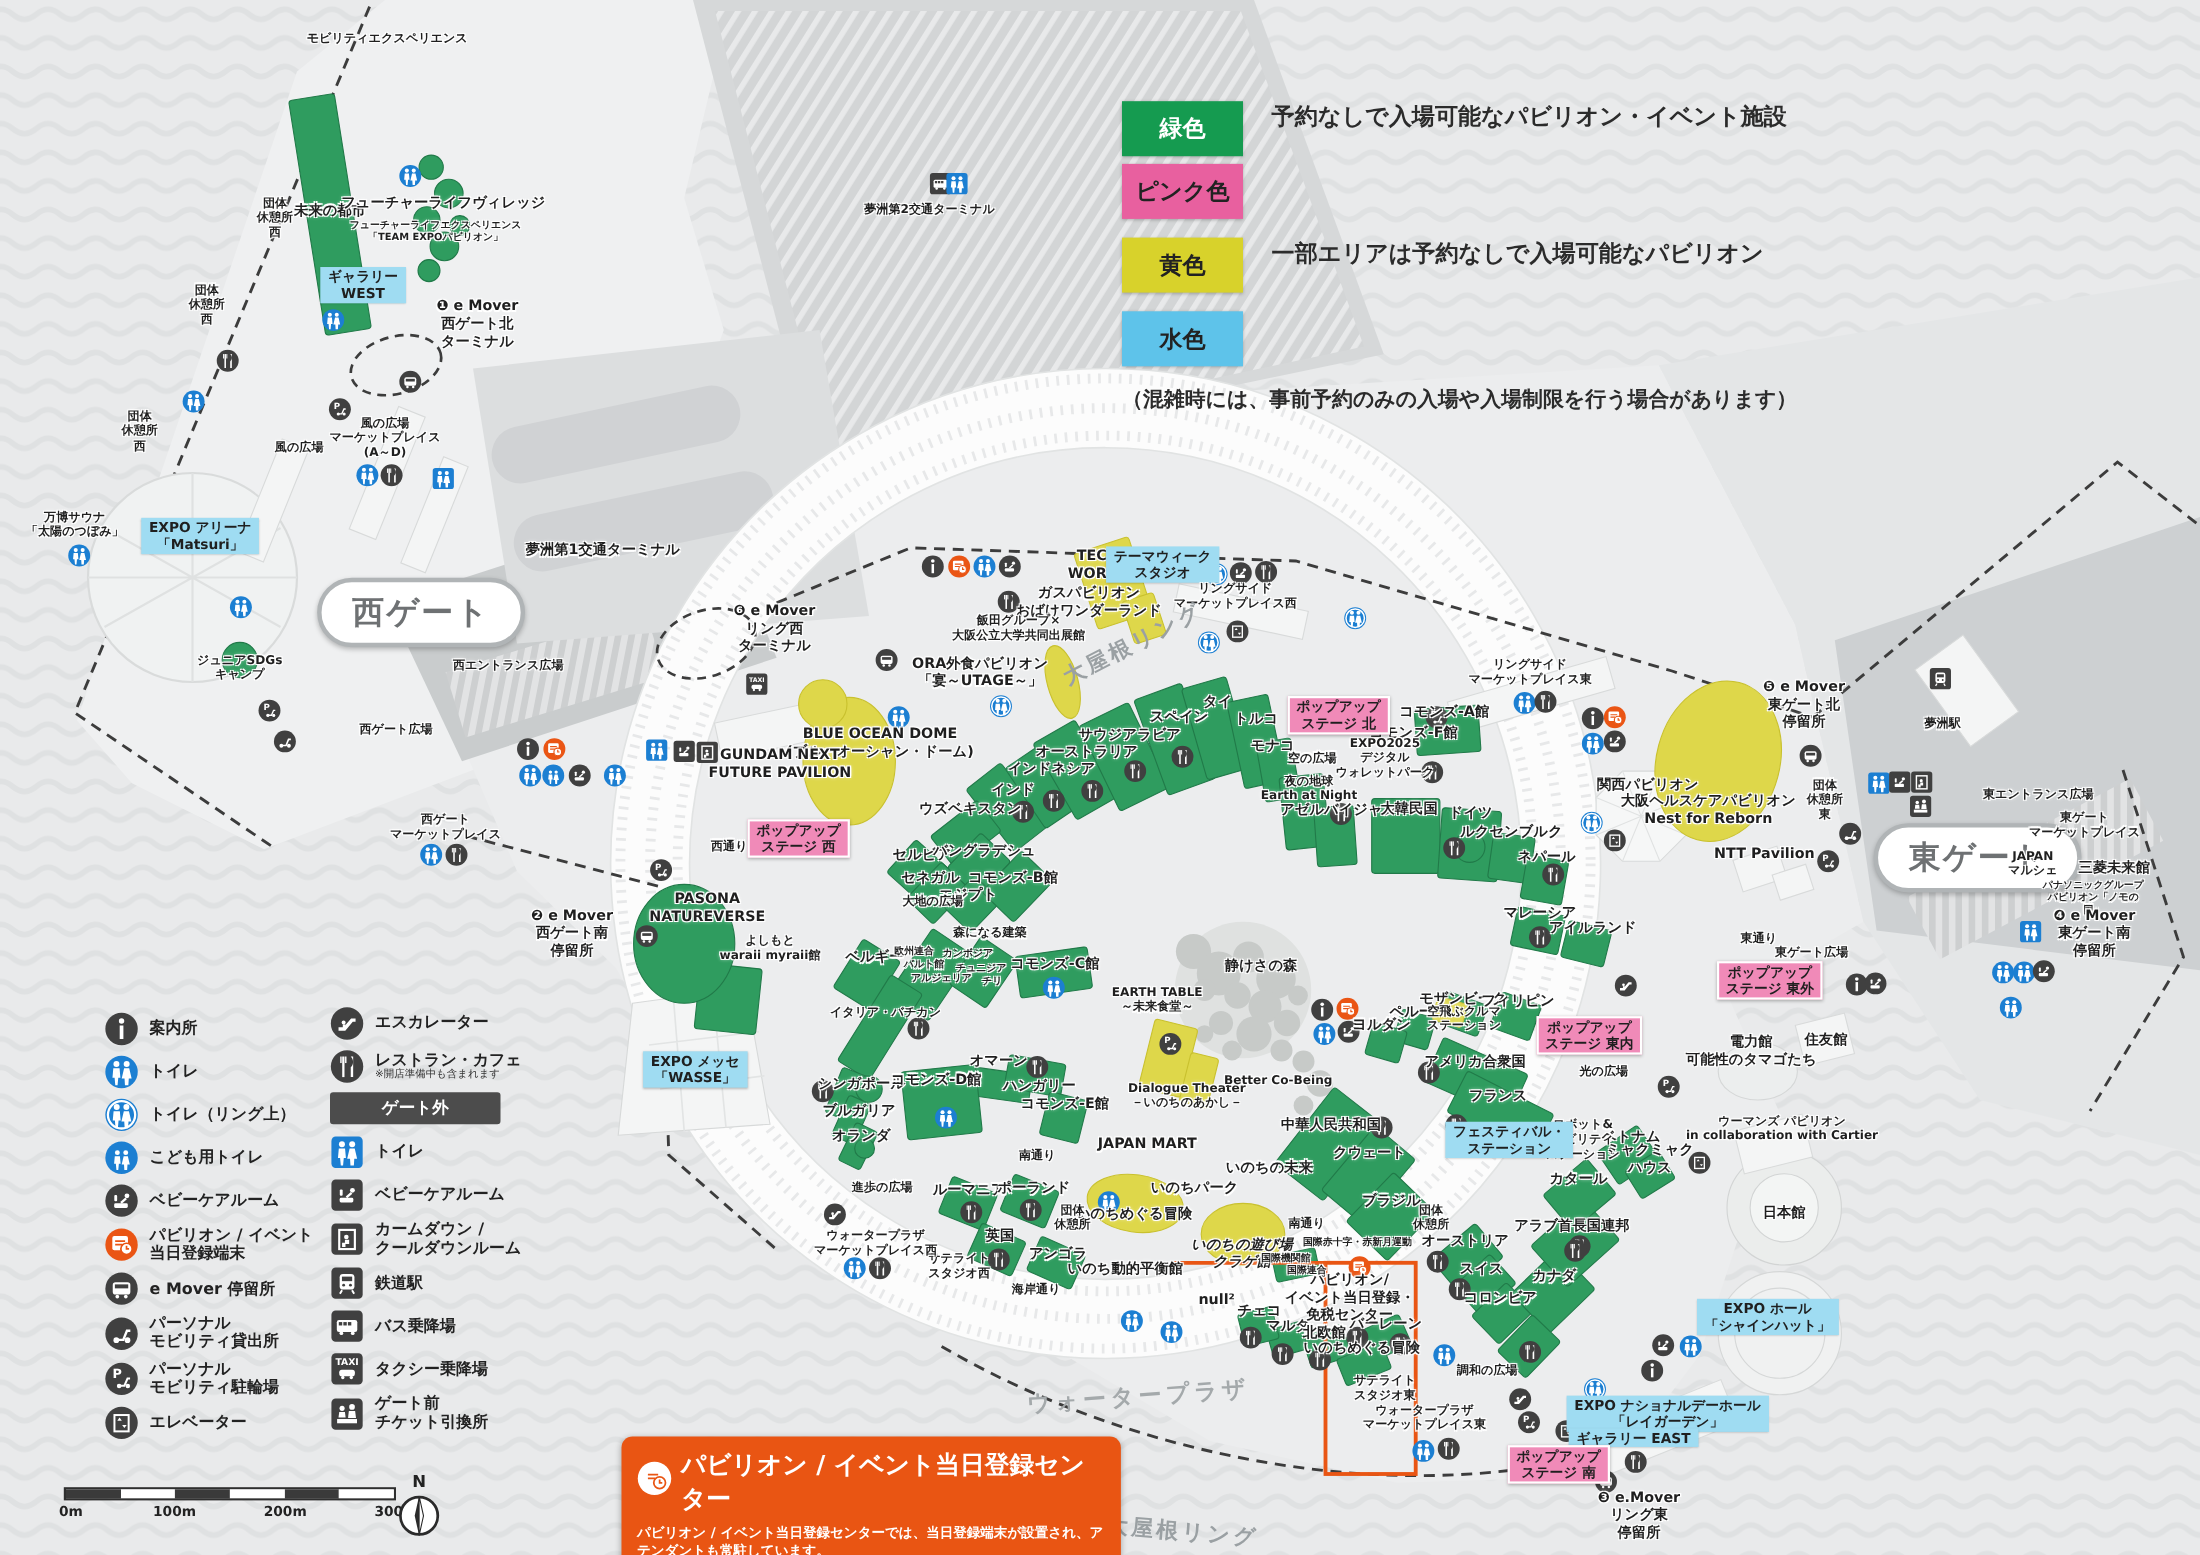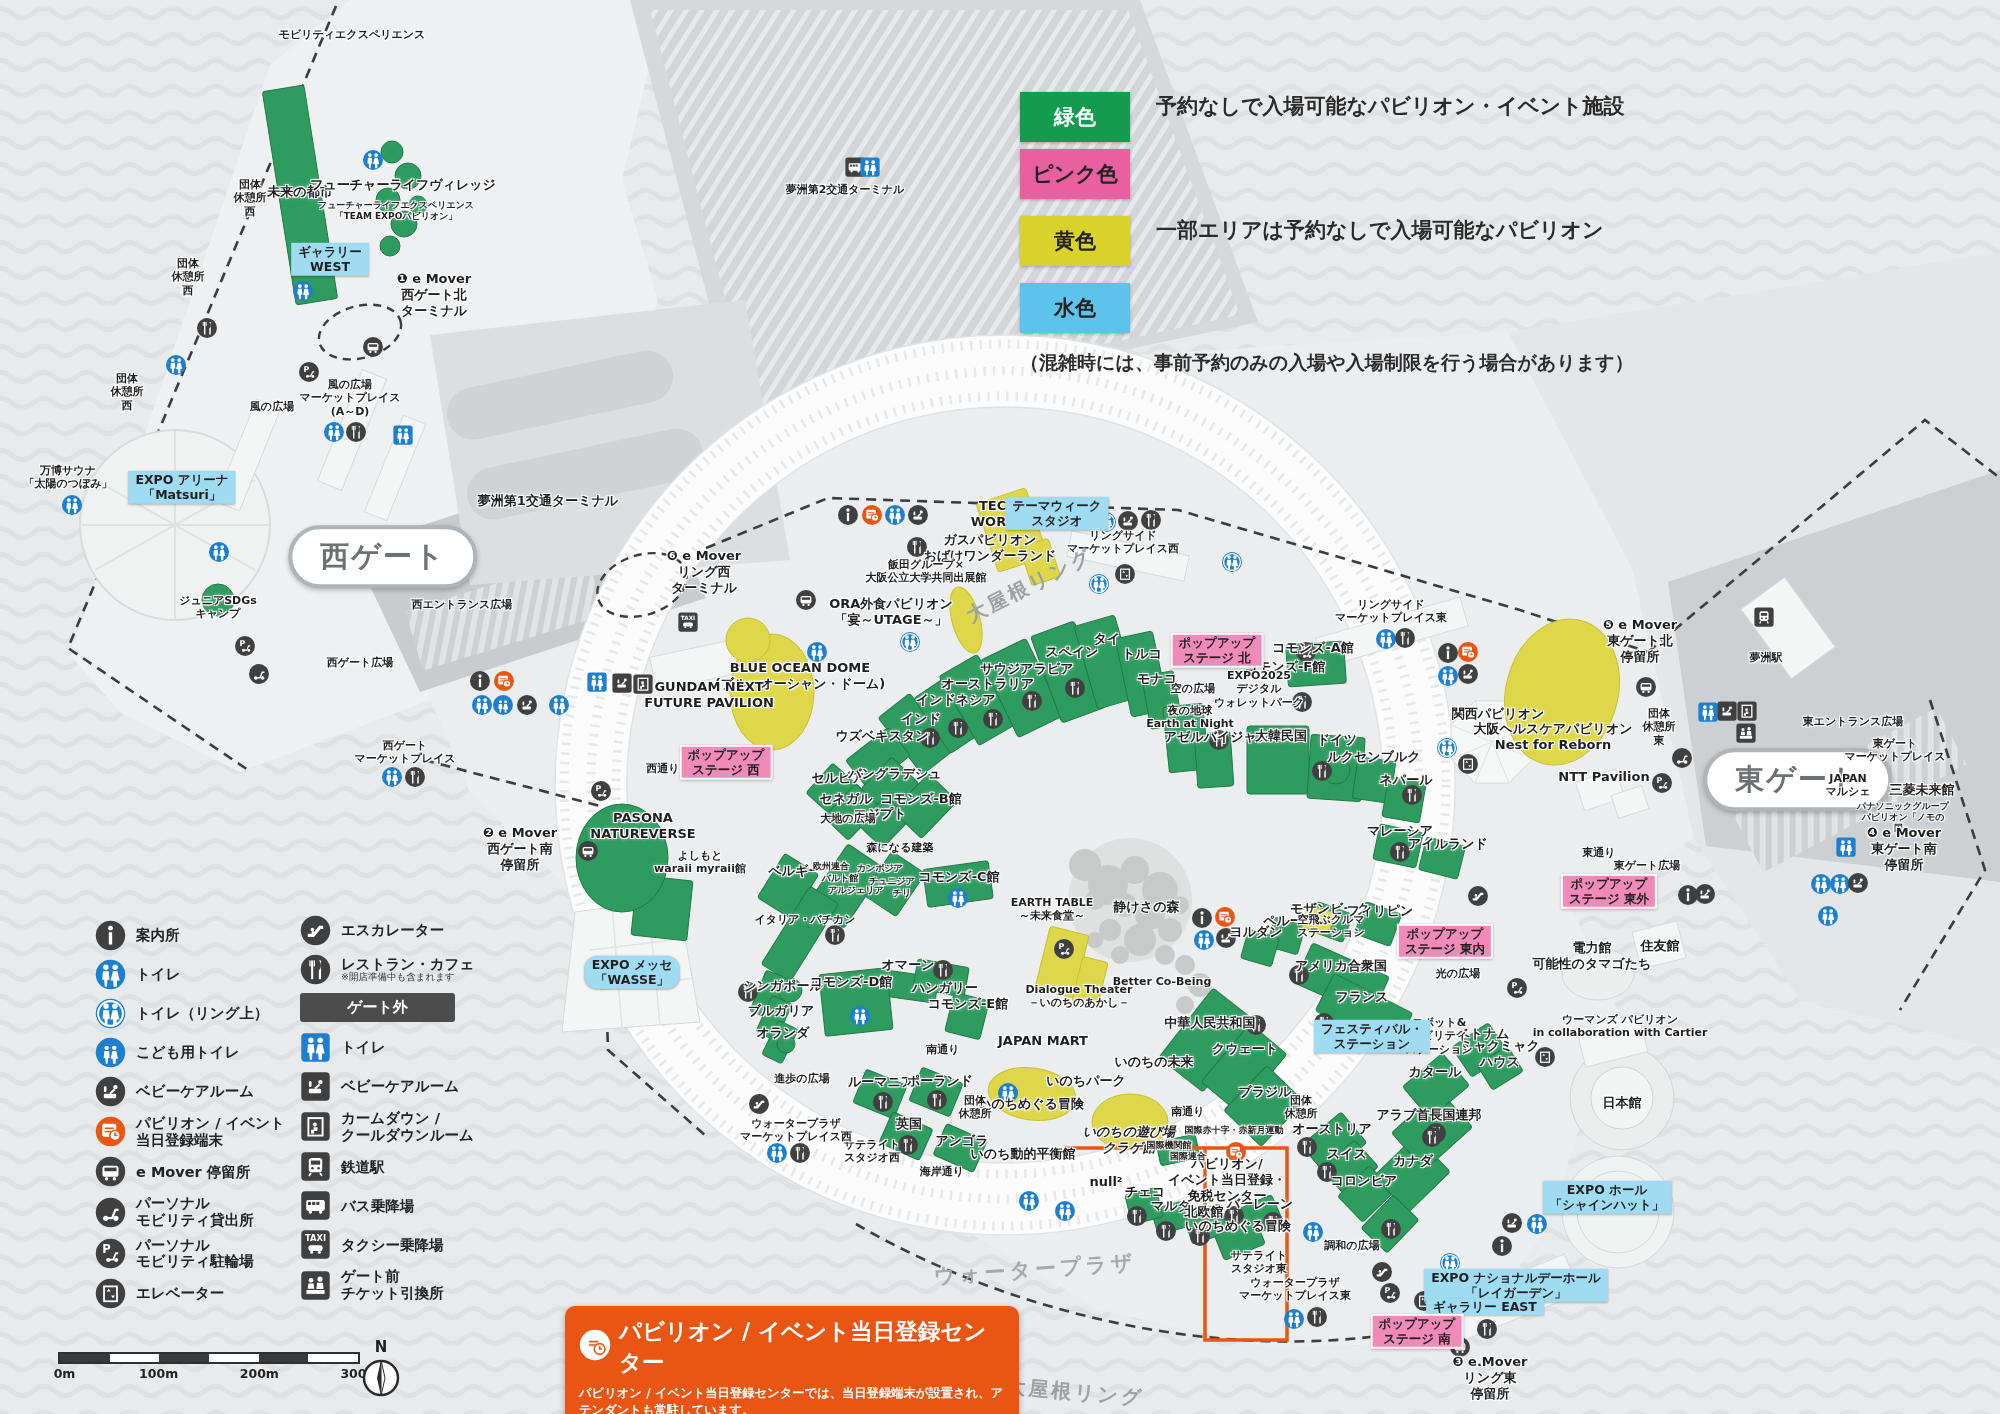--- a/index.html
+++ b/index.html
@@ -1170,21 +1170,21 @@
       <div class="lbl c-pk" style="left: 726px; top: 762px;">ポップアップ
 ステージ 西</div>
       <div class="lbl c-s" style="left: 663px; top: 769px;">西通り</div>
       <div class="lbl c-m" style="left: 704px; top: 572px;">❻ e Mover
 リング西
 ターミナル</div>
       <div class="lbl c-m" style="left: 800px; top: 676px;">BLUE OCEAN DOME
 (ブルーオーシャン・ドーム)</div>
       <div class="lbl c-m" style="left: 709px; top: 695px;">GUNDAM NEXT
 FUTURE PAVILION</div>
-      <div class="lbl c-lb" style="left: 632px; top: 972px; border-radius: 13px;">EXPO メッセ
+      <div class="lbl c-lb" style="left: 632px; top: 972px;">EXPO メッセ
 「WASSE」</div>
       <div class="lbl c-m" style="left: 998px; top: 514px;">TECH
 WORLD</div>
       <div class="lbl c-lb" style="left: 1057px; top: 513px;">テーマウィーク
 スタジオ</div>
       <div class="lbl c-m" style="left: 990px; top: 548px;">ガスパビリオン
 おばけワンダーランド</div>
       <div class="lbl c-s" style="left: 926px; top: 571px;">飯田グループ×
 大阪公立大学共同出展館</div>
       <div class="lbl c-m" style="left: 891px; top: 612px;">ORA外食パビリオン
@@ -1287,21 +1287,21 @@
       <div class="lbl c-m" style="left: 1429px; top: 1115px;">アラブ首長国連邦</div>
       <div class="lbl c-m" style="left: 1435px; top: 1072px;">カタール</div>
       <div class="lbl c-m" style="left: 1483px; top: 1034px;">ベトナム</div>
       <div class="lbl c-m" style="left: 1500px; top: 1054px;">ミャクミャク
 ハウス</div>
       <div class="lbl c-s" style="left: 1439px; top: 1036px;">ロボット&amp;
 モビリティ
 ステーション</div>
       <div class="lbl c-lb" style="left: 1372px; top: 1036px;">フェスティバル・
 ステーション</div>
-      <div class="lbl c-m" style="left: 1131px; top: 907px; padding-left: 31px;">静けさの森</div>
+      <div class="lbl c-m" style="left: 1131px; top: 879px; padding-left: 31px;">静けさの森</div>
       <div class="lbl c-s" style="left: 1052px; top: 909px;">EARTH TABLE
 ～未来食堂～</div>
       <div class="lbl c-s" style="left: 1079px; top: 996px;">Dialogue Theater
 －いのちのあかし－</div>
       <div class="lbl c-m" style="left: 1043px; top: 1041px;">JAPAN MART</div>
       <div class="lbl c-s" style="left: 1162px; top: 982px;">Better Co-Being</div>
       <div class="lbl c-m" style="left: 1154px; top: 1062px;">いのちの未来</div>
       <div class="lbl c-m" style="left: 1086px; top: 1081px;">いのちパーク</div>
       <div class="lbl c-m" style="left: 1129px; top: 1140px; font-style: italic;">いのちの遊び場
 クラゲ館</div>

